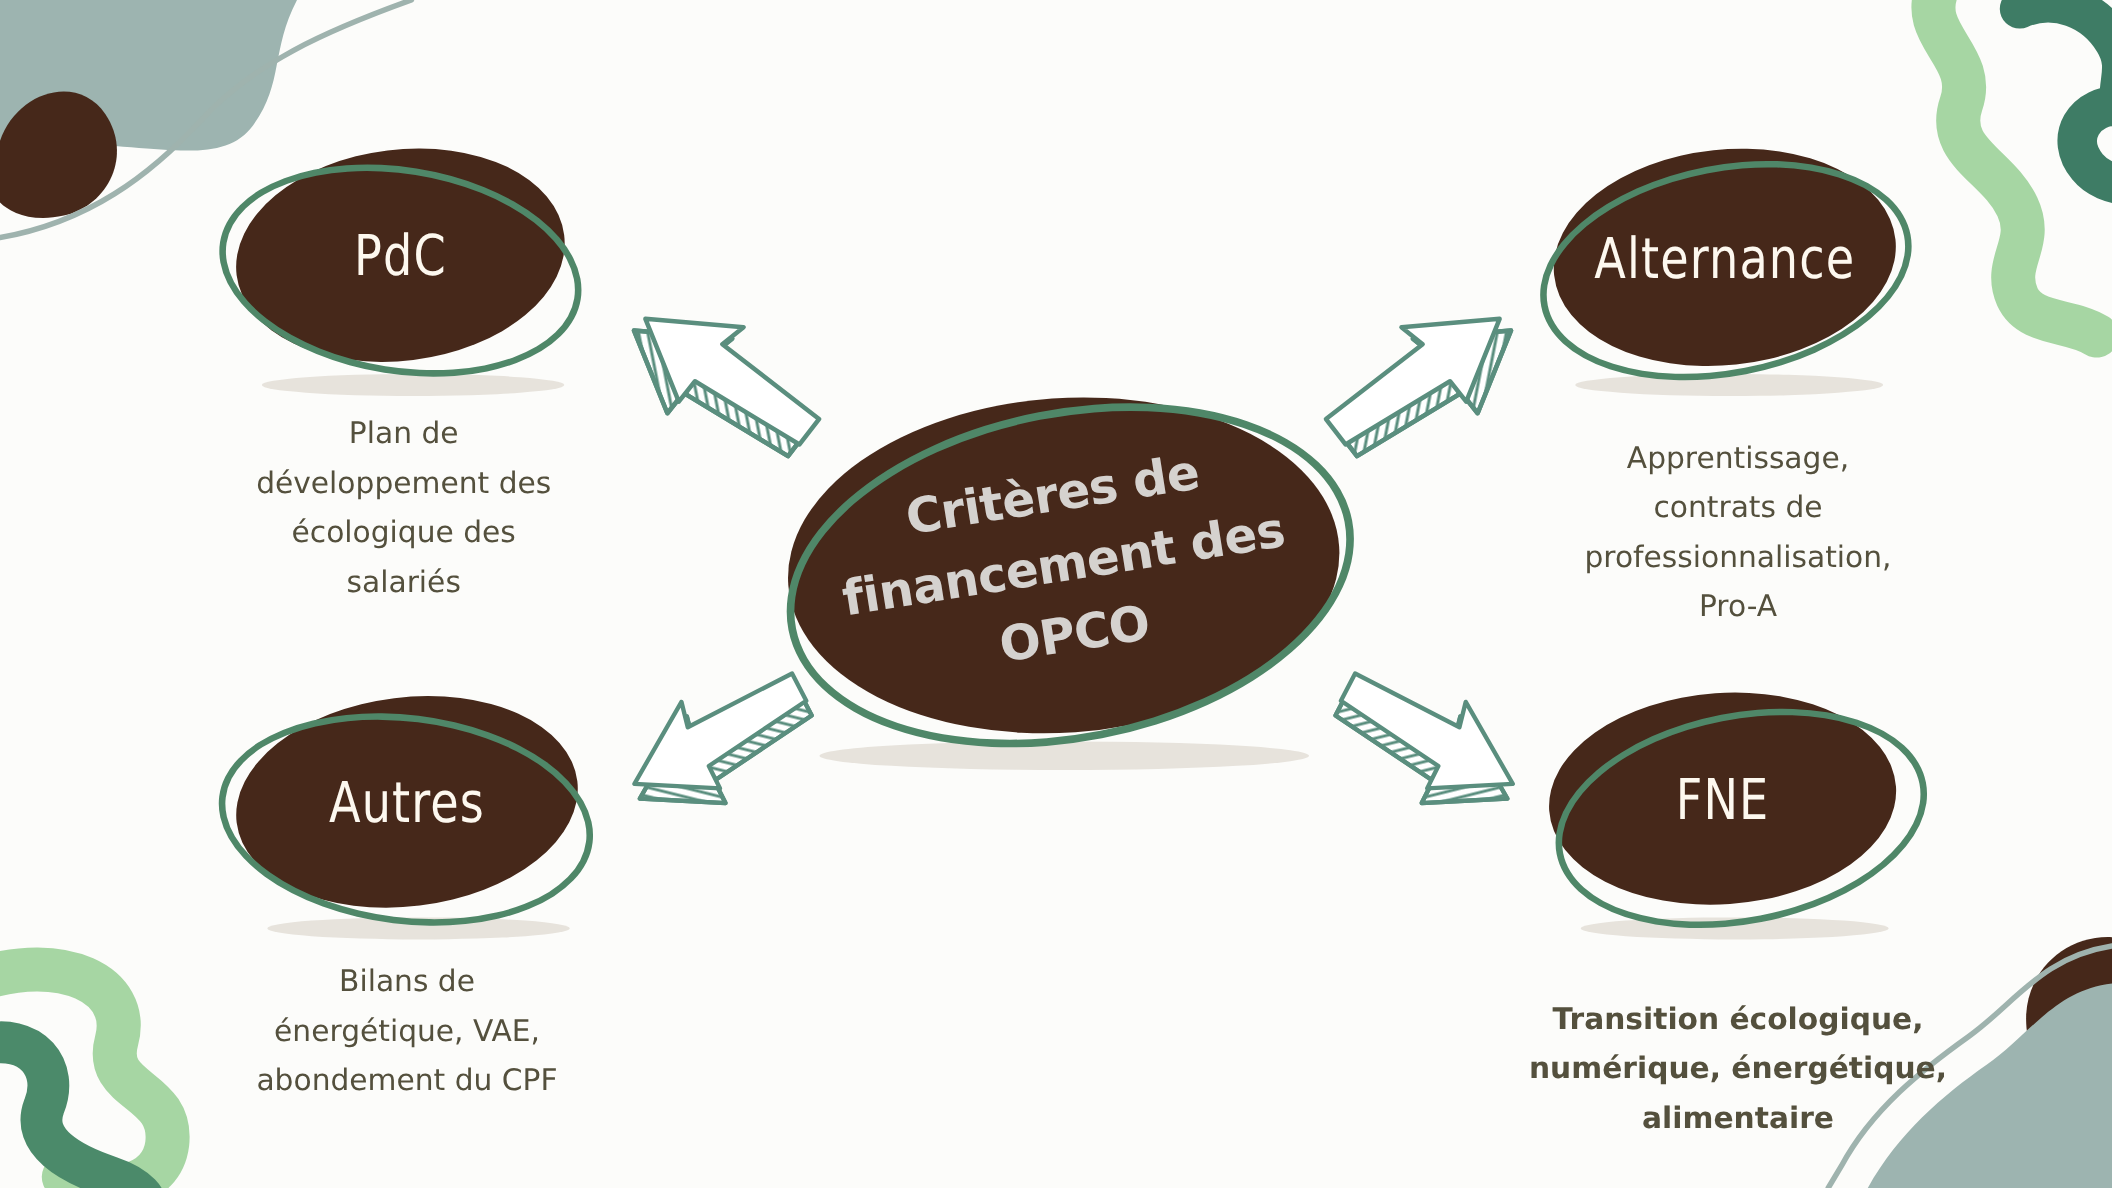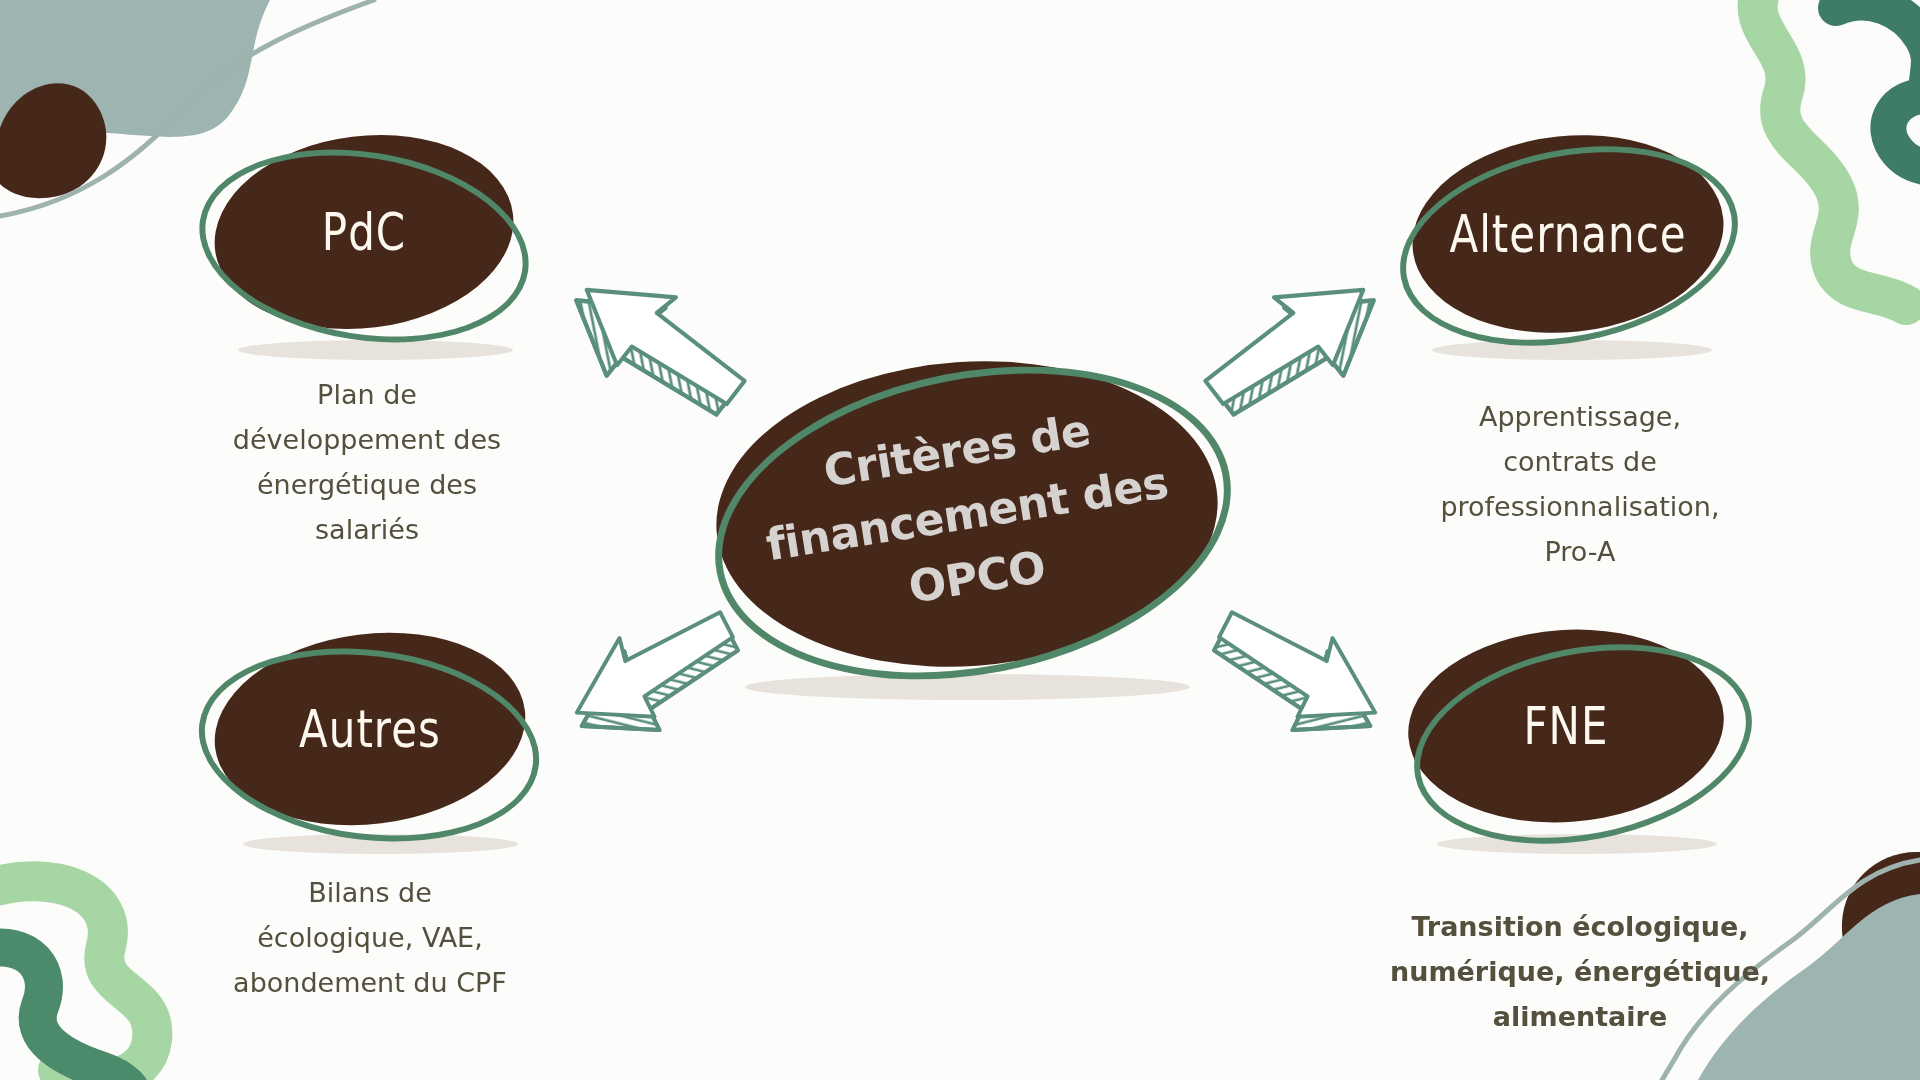--- a/index.html
+++ b/index.html
@@ -145,42 +145,42 @@
     </div>
   </div>
 
   <div>
     <div class="shadow-el pdc-shadow"></div>
     <div class="blob pdc-blob"></div>
     <div class="ring pdc-ring"></div>
     <div class="node-label pdc-label">PdC</div>
     <div class="desc pdc-desc">Plan de
 développement des
-énergétique des
+écologique des
 salariés</div>
   </div>
 
   <div>
     <div class="shadow-el alt-shadow"></div>
     <div class="blob alt-blob"></div>
     <div class="ring alt-ring"></div>
     <div class="node-label alt-label">Alternance</div>
     <div class="desc alt-desc">Apprentissage,
 contrats de
 professionnalisation,
 Pro-A</div>
   </div>
 
   <div>
     <div class="shadow-el aut-shadow"></div>
     <div class="blob aut-blob"></div>
     <div class="ring aut-ring"></div>
     <div class="node-label aut-label">Autres</div>
     <div class="desc aut-desc">Bilans de
-écologique, VAE,
+énergétique, VAE,
 abondement du CPF</div>
   </div>
 
   <div>
     <div class="shadow-el fne-shadow"></div>
     <div class="blob fne-blob"></div>
     <div class="ring fne-ring"></div>
     <div class="node-label fne-label">FNE</div>
     <div class="desc fne-desc desc-bold">Transition écologique,
 numérique, énergétique,

